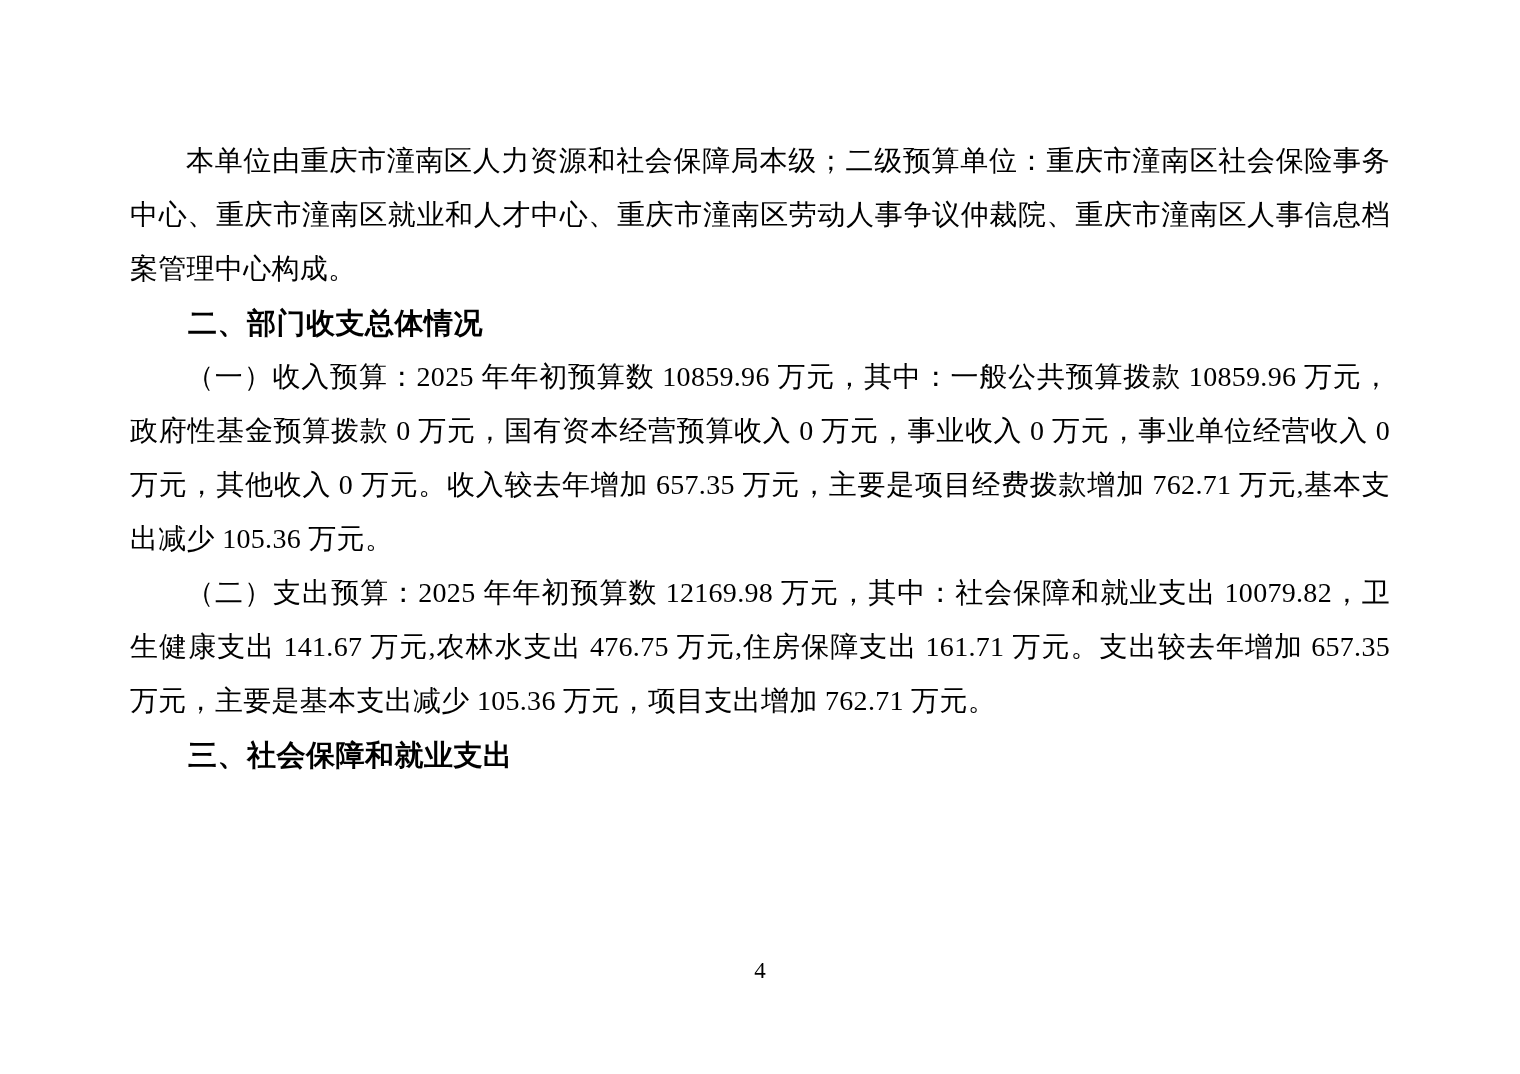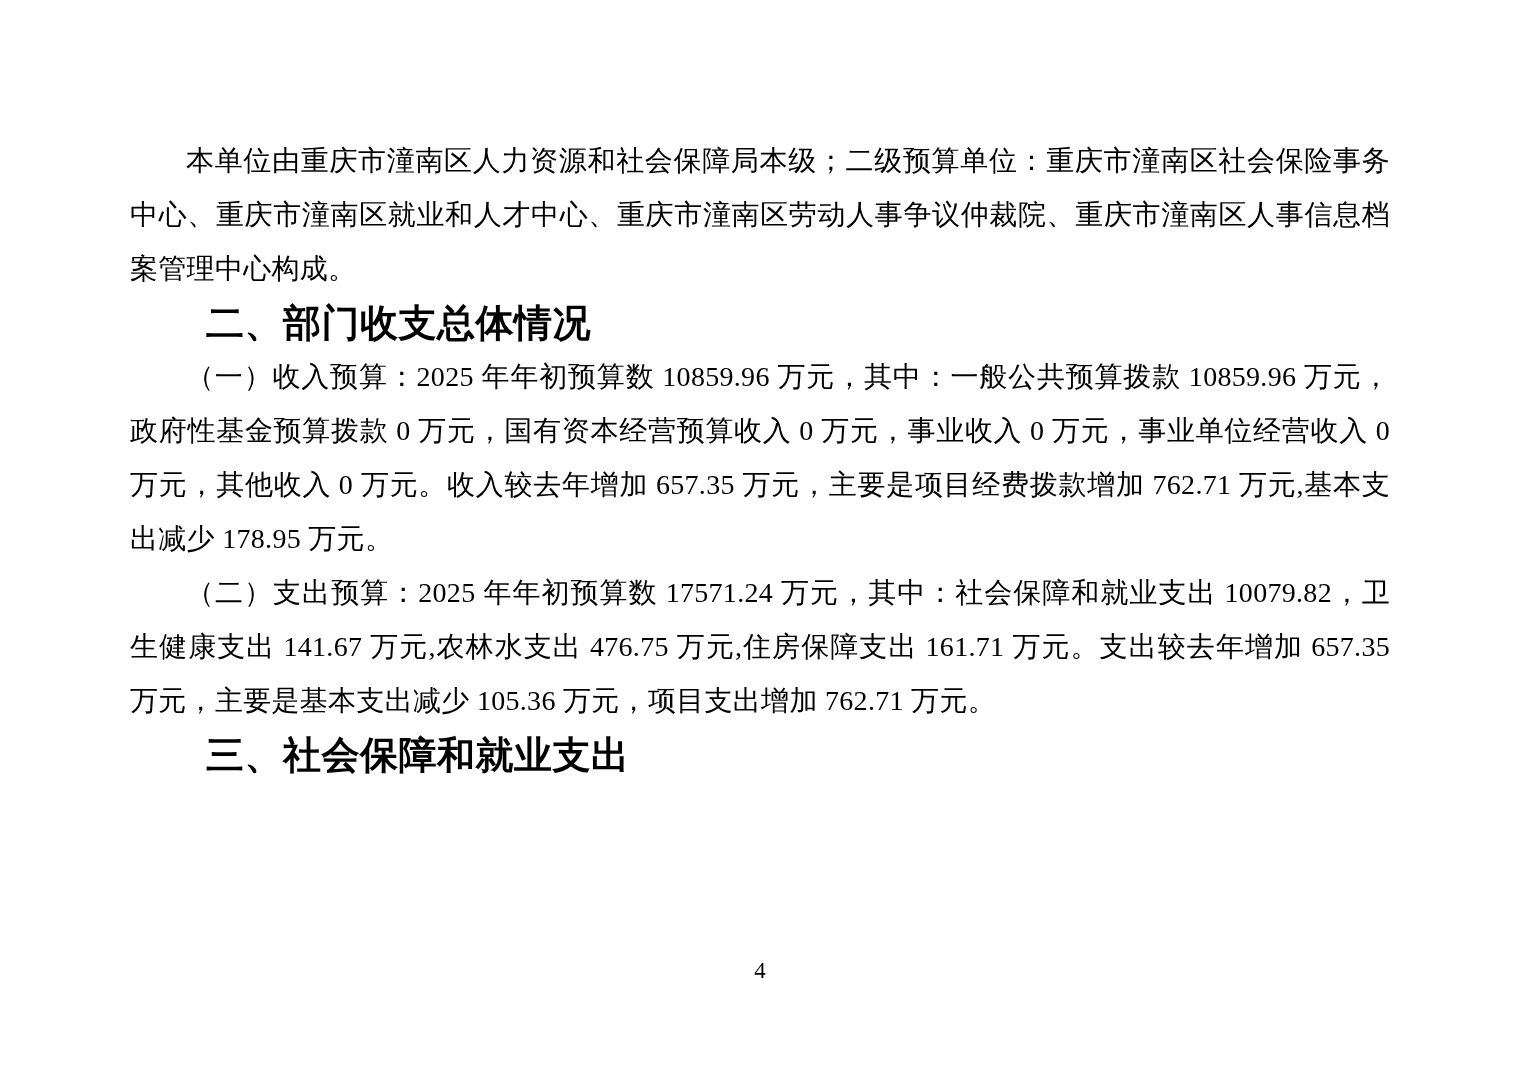--- a/index.html
+++ b/index.html
@@ -30,21 +30,21 @@
     text-align: justify;
     text-justify: inter-character;
     text-indent: 2em;
     font-family: "Liberation Serif", "DejaVu Serif", serif;
     font-weight: normal;
     letter-spacing: 0.3px;
     word-break: break-all;
   }
   .heading {
     margin: 0;
-    font-size: 38px;
+    font-size: 29px;
     line-height: 54px;
     text-indent: 2em;
     font-family: "Liberation Sans", "DejaVu Sans", sans-serif;
     font-weight: bold;
     letter-spacing: 0.5px;
   }
   .page-number {
     position: absolute;
     left: 0;
     top: 956px;
@@ -56,18 +56,18 @@
     color: #000000;
   }
 </style>
 </head>
 <body>
 
 <div class="page">
   <div class="content">
     <p class="para">本单位由重庆市潼南区人力资源和社会保障局本级；二级预算单位：重庆市潼南区社会保险事务中心、重庆市潼南区就业和人才中心、重庆市潼南区劳动人事争议仲裁院、重庆市潼南区人事信息档案管理中心构成。</p>
     <h2 class="heading">二、部门收支总体情况</h2>
-    <p class="para">（一）收入预算：2025 年年初预算数 10859.96 万元，其中：一般公共预算拨款 10859.96 万元，政府性基金预算拨款 0 万元，国有资本经营预算收入 0 万元，事业收入 0 万元，事业单位经营收入 0 万元，其他收入 0 万元。收入较去年增加 657.35 万元，主要是项目经费拨款增加 762.71 万元,基本支出减少 178.95 万元。</p>
-    <p class="para">（二）支出预算：2025 年年初预算数 17571.24 万元，其中：社会保障和就业支出 10079.82，卫生健康支出 141.67 万元,农林水支出 476.75 万元,住房保障支出 161.71 万元。支出较去年增加 657.35 万元，主要是基本支出减少 105.36 万元，项目支出增加 762.71 万元。</p>
+    <p class="para">（一）收入预算：2025 年年初预算数 10859.96 万元，其中：一般公共预算拨款 10859.96 万元，政府性基金预算拨款 0 万元，国有资本经营预算收入 0 万元，事业收入 0 万元，事业单位经营收入 0 万元，其他收入 0 万元。收入较去年增加 657.35 万元，主要是项目经费拨款增加 762.71 万元,基本支出减少 105.36 万元。</p>
+    <p class="para">（二）支出预算：2025 年年初预算数 12169.98 万元，其中：社会保障和就业支出 10079.82，卫生健康支出 141.67 万元,农林水支出 476.75 万元,住房保障支出 161.71 万元。支出较去年增加 657.35 万元，主要是基本支出减少 105.36 万元，项目支出增加 762.71 万元。</p>
     <h2 class="heading">三、社会保障和就业支出</h2>
   </div>
   <div class="page-number">4</div>
 </div>
 
 </body></html>

